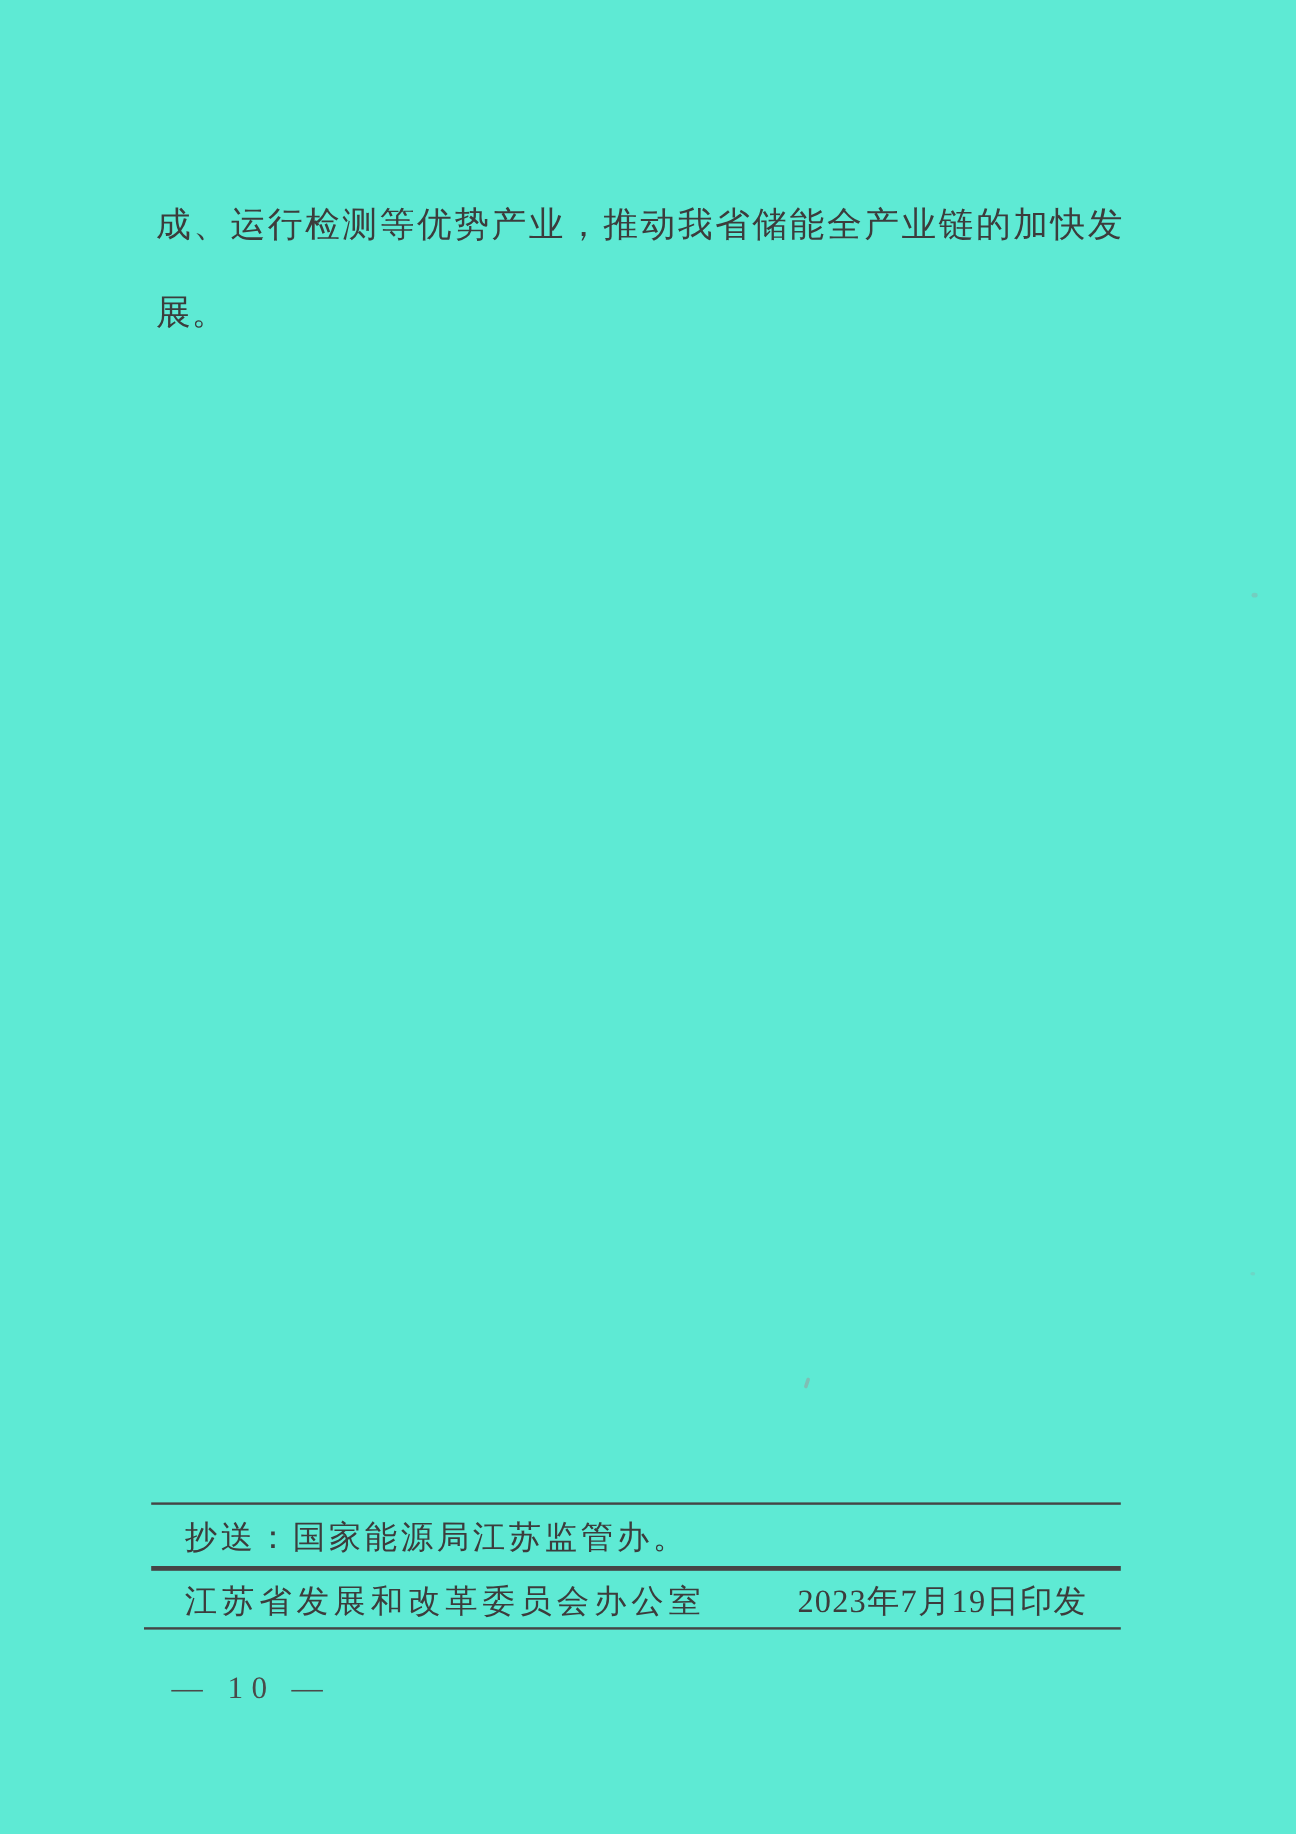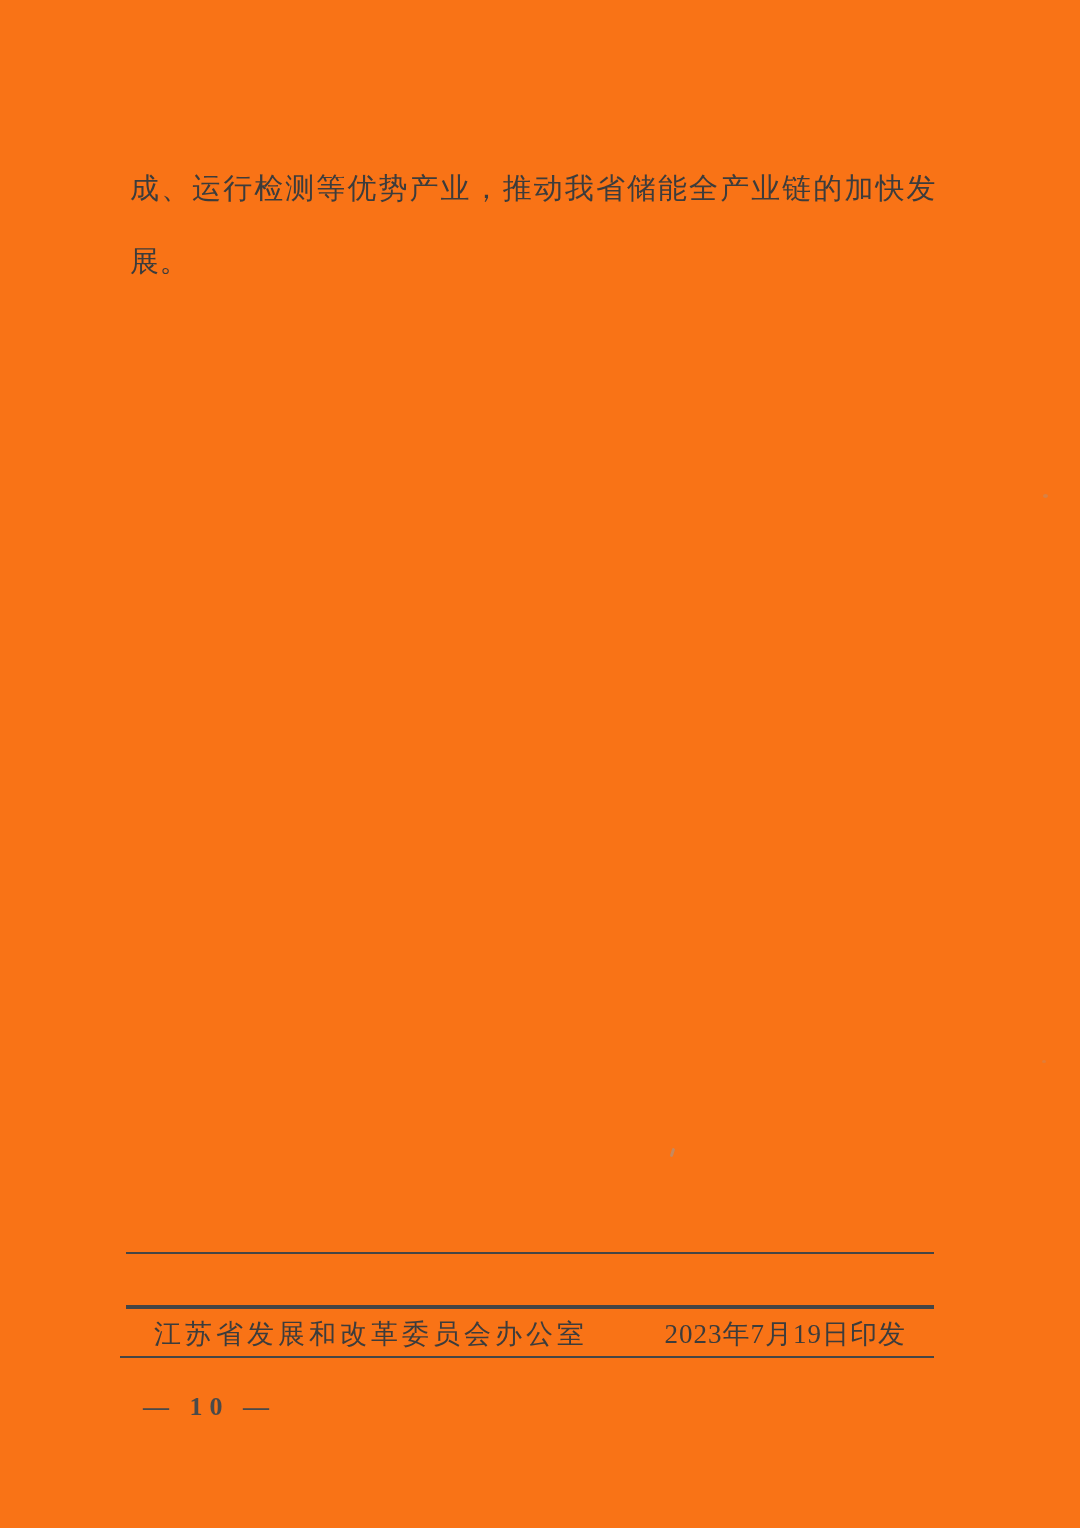--- a/index.html
+++ b/index.html
@@ -5,21 +5,21 @@
   html, body {
     margin: 0;
     padding: 0;
     background: #e8e8e8;
   }
   .page {
     position: relative;
     width: 1080px;
     height: 1528px;
     margin: 0 auto;
-    background: #f97316;
+    background: #5eead4;
     overflow: hidden;
     font-family: "Liberation Serif", "DejaVu Serif", serif;
     color: #3a3a3a;
   }
   .body-text {
     position: absolute;
     top: 152px;
     left: 130px;
     width: 806px;
     font-size: 29px;
@@ -68,21 +68,20 @@
   .issuer-name { letter-spacing: 4px; }
   .print-date  { letter-spacing: 1px; margin-left: 12px; }
   .page-number {
     position: absolute;
     top: 1392px;
     left: 143px;
     font-size: 26px;
     letter-spacing: 7px;
     color: #4a4a4a;
     white-space: nowrap;
-    font-weight: bold;
   }
   .speck {
     position: absolute;
     background: #9a9a9a;
     border-radius: 50%;
   }
   .speck-1 { top: 494px;  left: 1043px; width: 5px; height: 4px; opacity: .35; }
   .speck-2 { top: 1148px; left: 671px;  width: 3px; height: 9px; opacity: .55; transform: rotate(18deg); border-radius: 2px; }
   .speck-3 { top: 1060px; left: 1042px; width: 4px; height: 3px; opacity: .25; }
 </style>
@@ -90,20 +89,21 @@
 <body>
 
 <div class="page">
 
   <div class="body-text">
     <p>成、运行检测等优势产业，推动我省储能全产业链的加快发展。</p>
   </div>
 
   <div class="rule rule-top"></div>
 
+  <div class="cc-line">抄送：国家能源局江苏监管办。</div>
 
   <div class="rule rule-mid"></div>
 
   <div class="issuer-row">
     <span class="issuer-name">江苏省发展和改革委员会办公室</span>
     <span class="print-date">2023年7月19日印发</span>
   </div>
 
   <div class="rule rule-bottom"></div>
 

